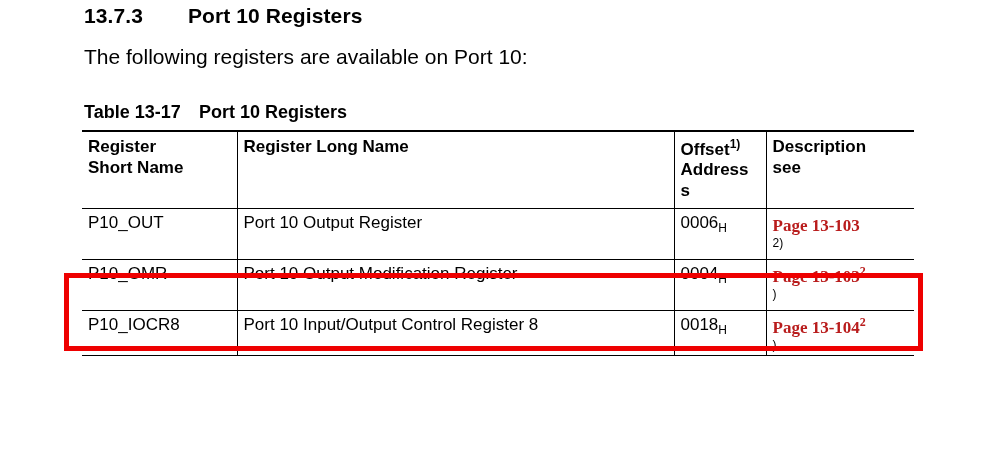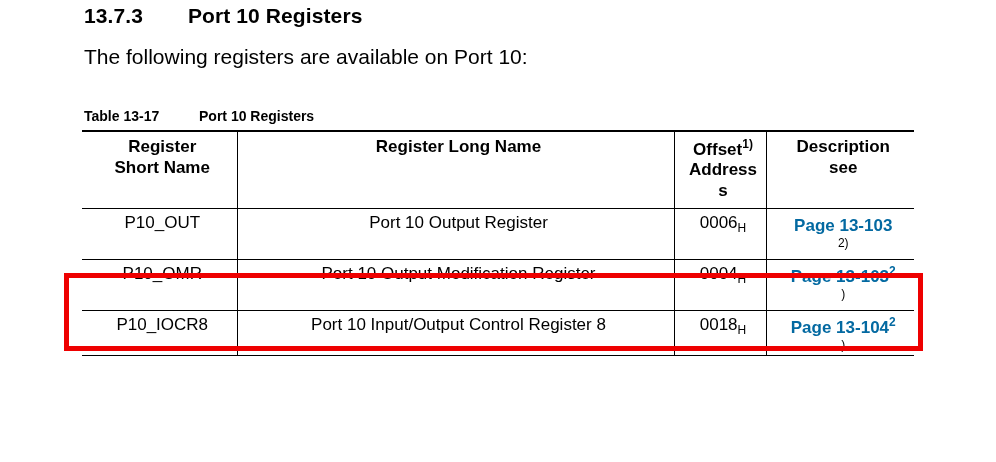--- a/index.html
+++ b/index.html
@@ -38,41 +38,41 @@
   .intro-text {
     position: absolute;
     left: 84px;
     top: 45px;
     font-size: 21px;
     white-space: nowrap;
   }
   .table-caption {
     position: absolute;
     left: 84px;
-    top: 108px;
-    font-size: 14px;
+    top: 102px;
+    font-size: 18px;
     font-weight: bold;
     white-space: nowrap;
   }
   .table-caption .cap-num {
     display: inline-block;
     width: 115px;
   }
   table.reg-table {
     position: absolute;
     left: 82px;
     top: 130px;
     width: 832px;
     border-collapse: collapse;
     table-layout: fixed;
     font-size: 17px;
   }
   table.reg-table td, table.reg-table th {
     vertical-align: top;
-    text-align: center;
+    text-align: left;
     font-weight: normal;
     padding: 4px 0 4px 6px;
     border: none;
     line-height: 1.22;
     margin-top: 46px;
   }
   
   col.c1 { width: 155px; }
   col.c2 { width: 437px; }
   col.c3 { width: 92px; }
@@ -108,22 +108,23 @@
   }
   .sub {
     font-size: 12px;
     vertical-align: sub;
   }
   .sup {
     font-size: 12px;
     vertical-align: super;
   }
   .link {
-    color: #0369a1;
-    font-weight: bold;
+    color: #b91c1c;
+    font-weight: bold;
+    font-family: Liberation Serif, serif;
   }
   .fn-below {
     display: block;
     font-size: 12px;
     line-height: 1;
     margin-top: 1px;
   }
   .hl-box {
     position: absolute;
     left: 64px;

